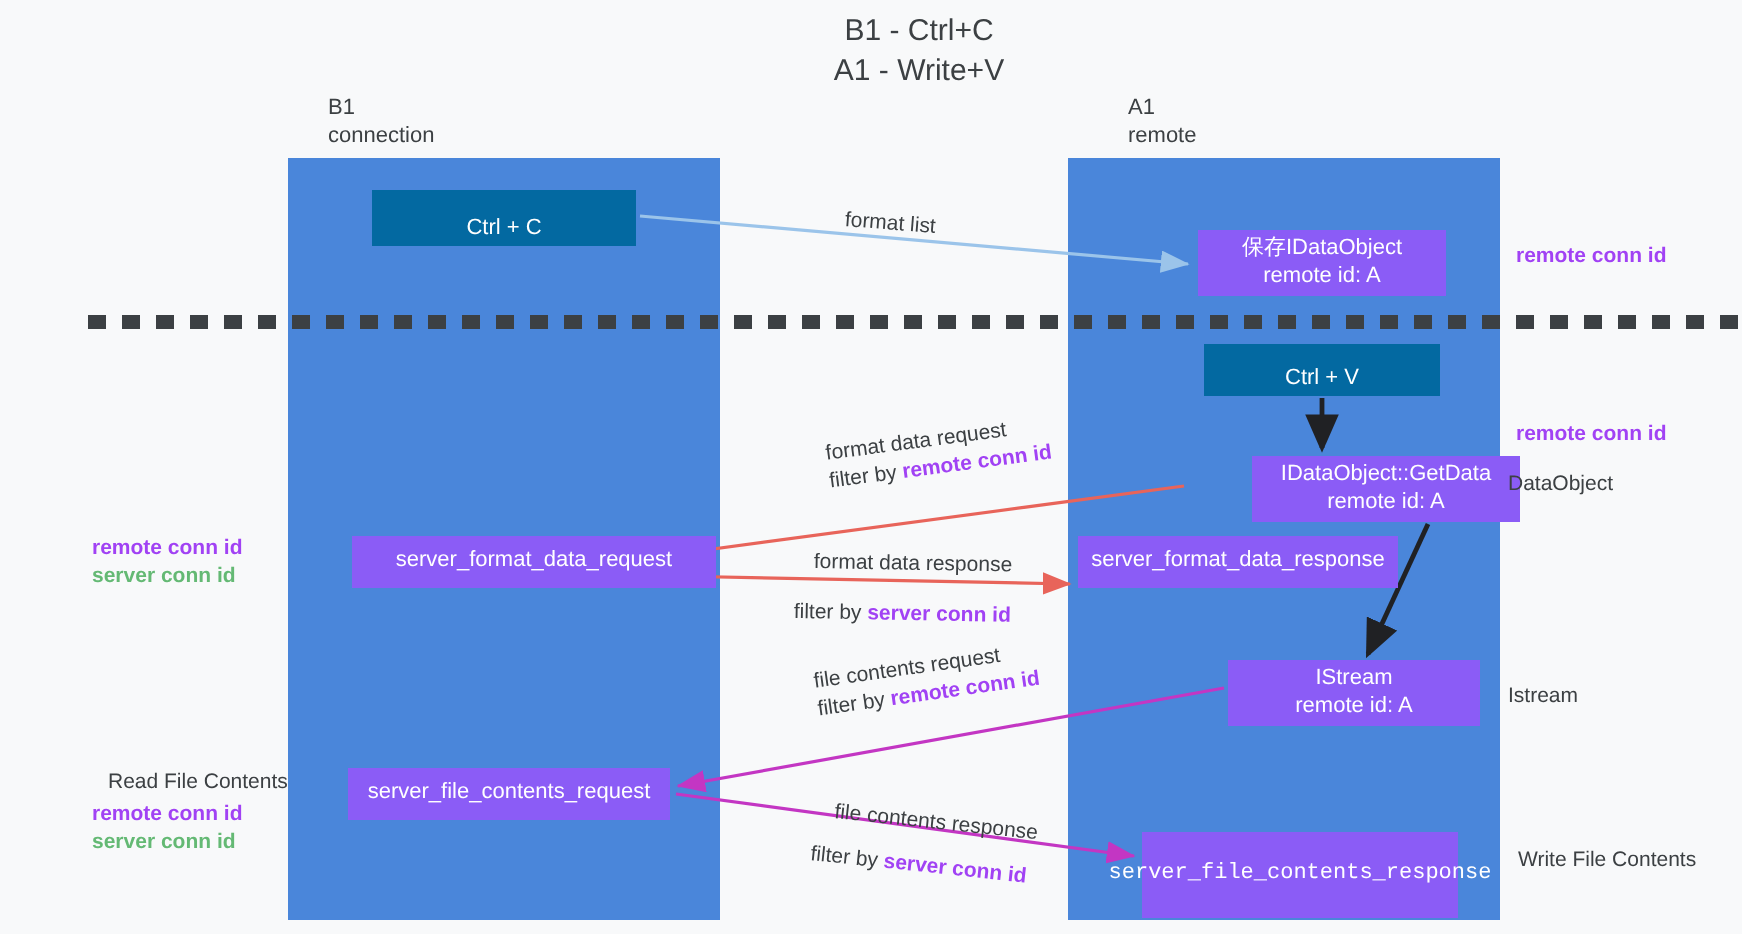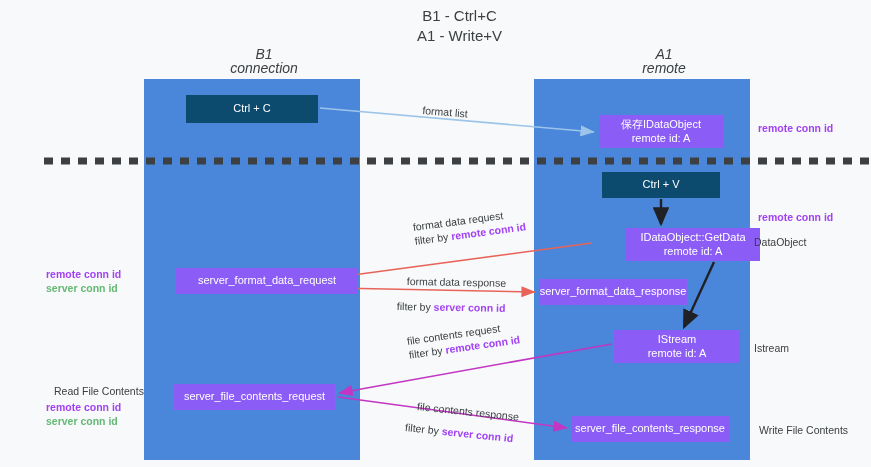--- a/index.html
+++ b/index.html
@@ -14,50 +14,50 @@
   .abs{position:absolute;}
 
   
   #title{
     left:0;top:6px;width:871px;text-align:center;
     font-size:15px;line-height:20px;color:#3c4043;
   }
 
   
   .col-head{
-    text-align:center;font-size:14px;line-height:14px;color:#3c4043;font-style:italic;
+    font-size:11px;line-height:14px;color:#3c4043;
   }
   #head-b1{left:140px;top:47px;width:200px;}
   #head-a1{left:540px;top:47px;width:200px;}
 
   
   .lane{background:#4a86da;}
   #lane-b1{left:120px;top:79px;width:216px;height:381px;}
   #lane-a1{left:510px;top:79px;width:216px;height:381px;}
 
   
   .node{
     box-sizing:border-box;
     display:flex;align-items:center;justify-content:center;
     text-align:center;
     color:#ffffff;font-size:11px;line-height:13.5px;
     padding:2px 6px;
   }
-  .green{background:#0c4a6e;}
+  .green{background:#0369a1;align-items:flex-end;}
   .orange{background:#8b5cf6;}
 
   #n-ctrlc{left:162px;top:95px;width:132px;height:28px;}
   #n-saveido{left:575px;top:115px;width:124px;height:33px;}
   #n-ctrlv{left:578px;top:172px;width:118px;height:26px;}
   #n-getdata{left:602px;top:228px;width:134px;height:33px;}
   #n-sfdreq{left:152px;top:268px;width:182px;height:26px;}
-  #n-sfdresp{left:515px;top:279px;width:148px;height:26px;}
+  #n-sfdresp{left:515px;top:268px;width:160px;height:26px;}
   #n-istream{left:590px;top:330px;width:126px;height:33px;}
   #n-sfcreq{left:150px;top:384px;width:161px;height:26px;}
-  #n-sfcresp{left:547px;top:416px;width:158px;height:26px;}
+  #n-sfcresp{left:547px;top:416px;width:158px;height:43px;font-family:Liberation Mono, monospace;}
 
   
   .note{font-size:10.5px;line-height:13.5px;}
   .purple{color:#a142f4;font-weight:bold;}
   .green-t{color:#64b974;font-weight:bold;}
   .dark{color:#3c4043;font-weight:normal;}
 
   #r1{left:734px;top:122px;}
   #r2{left:734px;top:211px;}
   #r3{left:730px;top:236px;}

